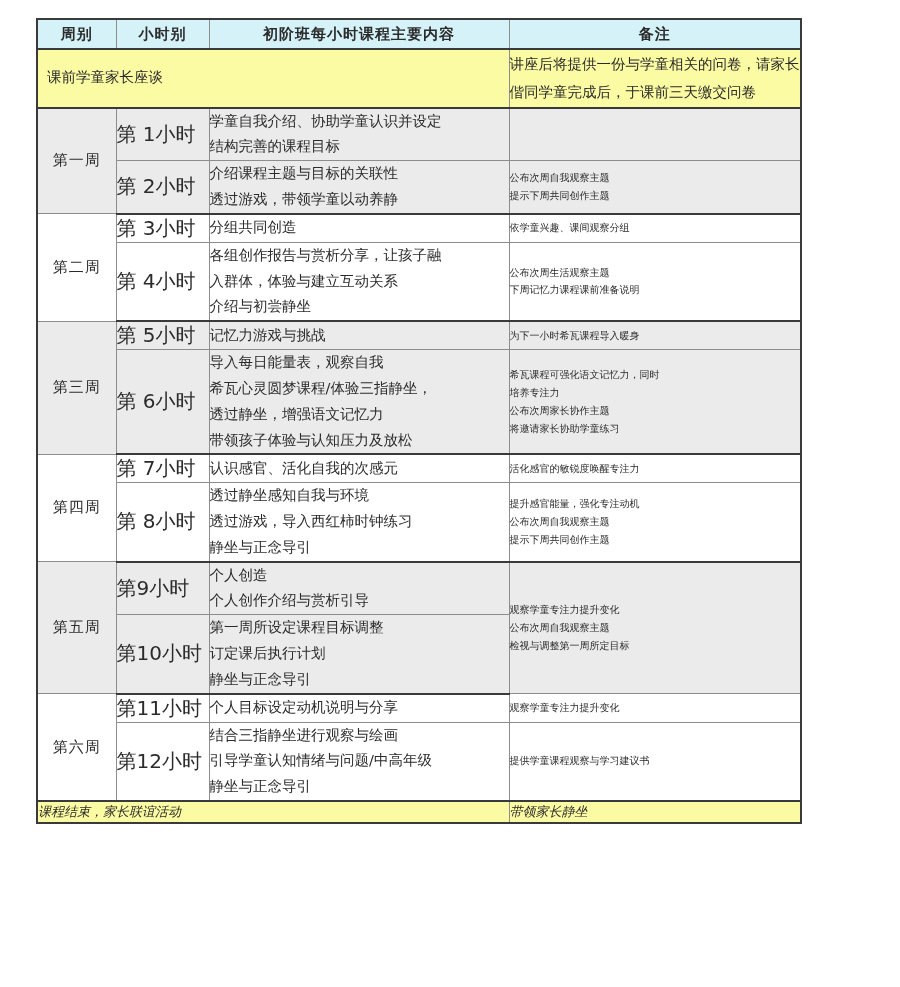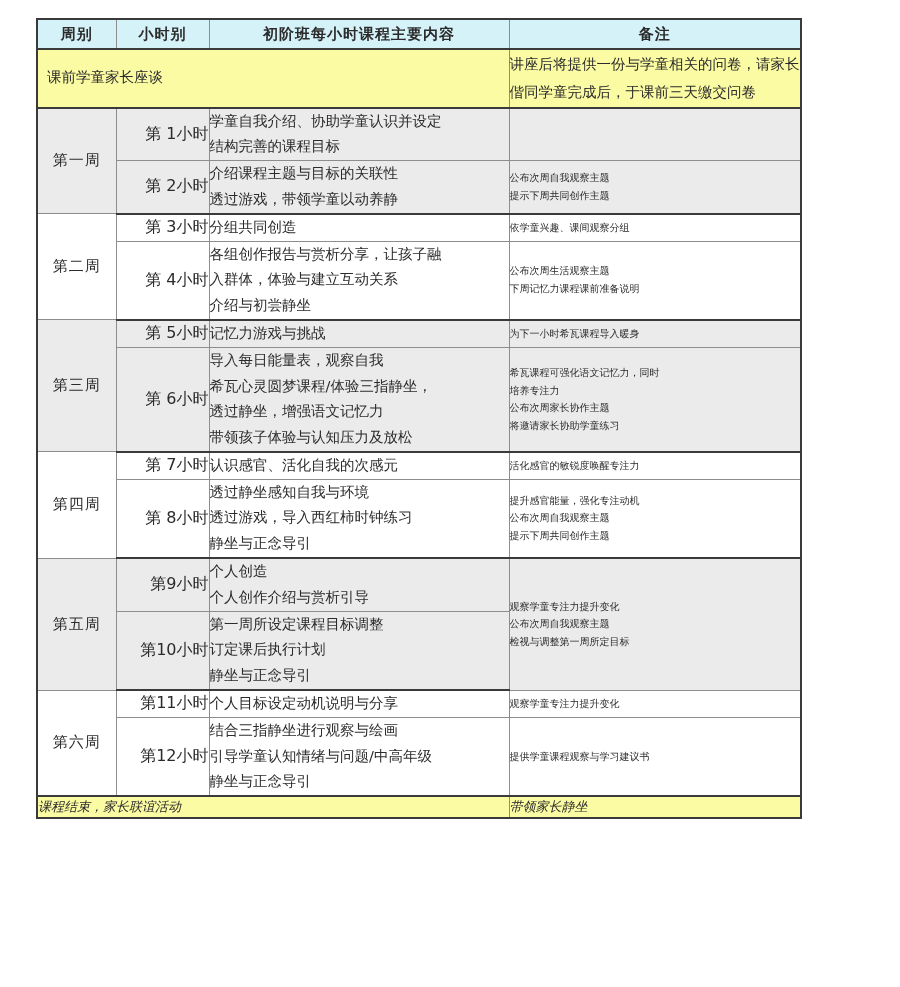--- a/index.html
+++ b/index.html
@@ -77,22 +77,22 @@
   .row-white { background: #ffffff; }
 
   td.week {
     text-align: center;
     font-size: 15px;
     font-weight: bold;
     letter-spacing: 1px;
     border-right: 1px solid #8d8d8d;
   }
   td.hour {
-    text-align: right;
-    font-size: 16px;
+    text-align: left;
+    font-size: 20px;
     white-space: nowrap;
   }
   td.main {
     font-size: 14.5px;
     padding: 6px 0 6px 9px;
     line-height: 1.78;
   }
   td.note {
     font-size: 10px;
     padding: 6px 0 6px 10px;

